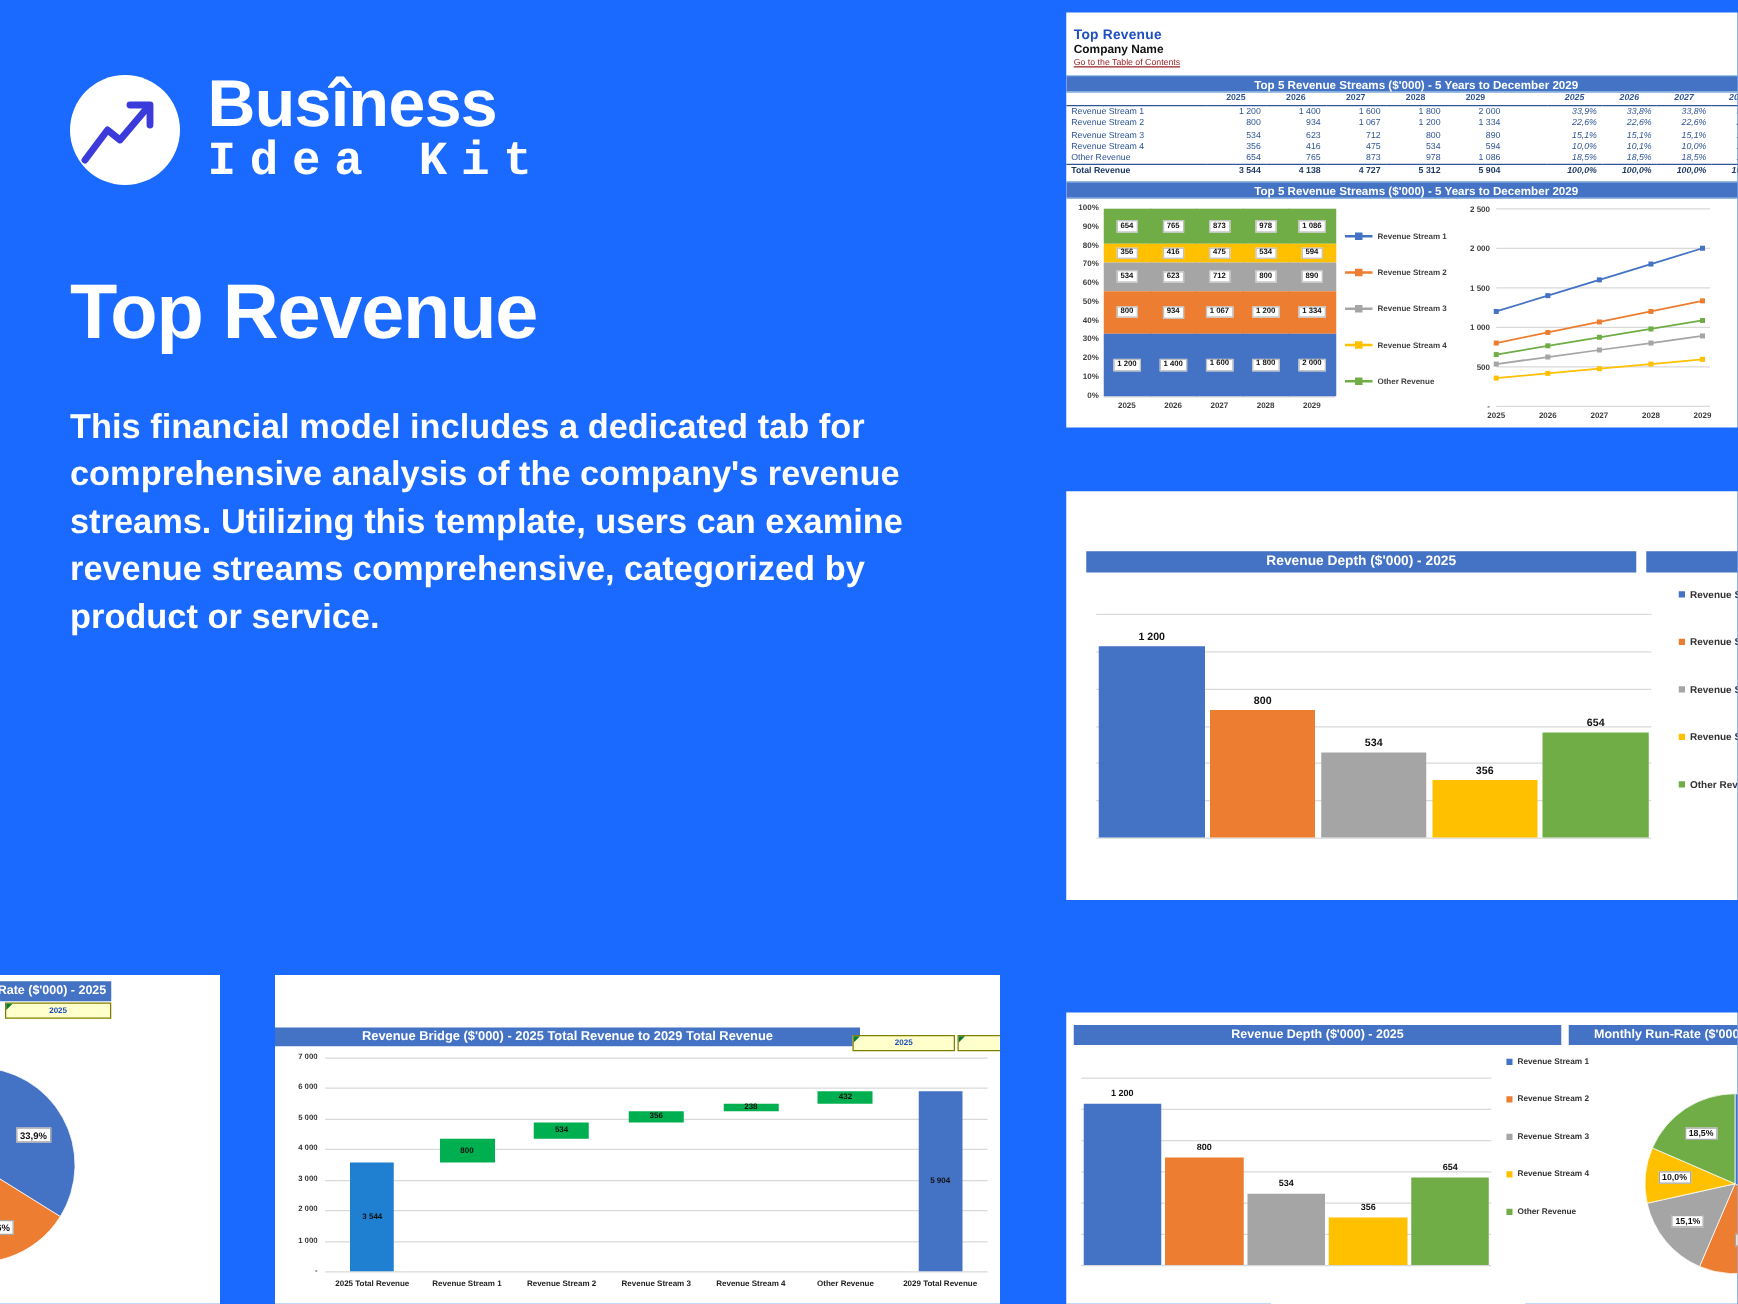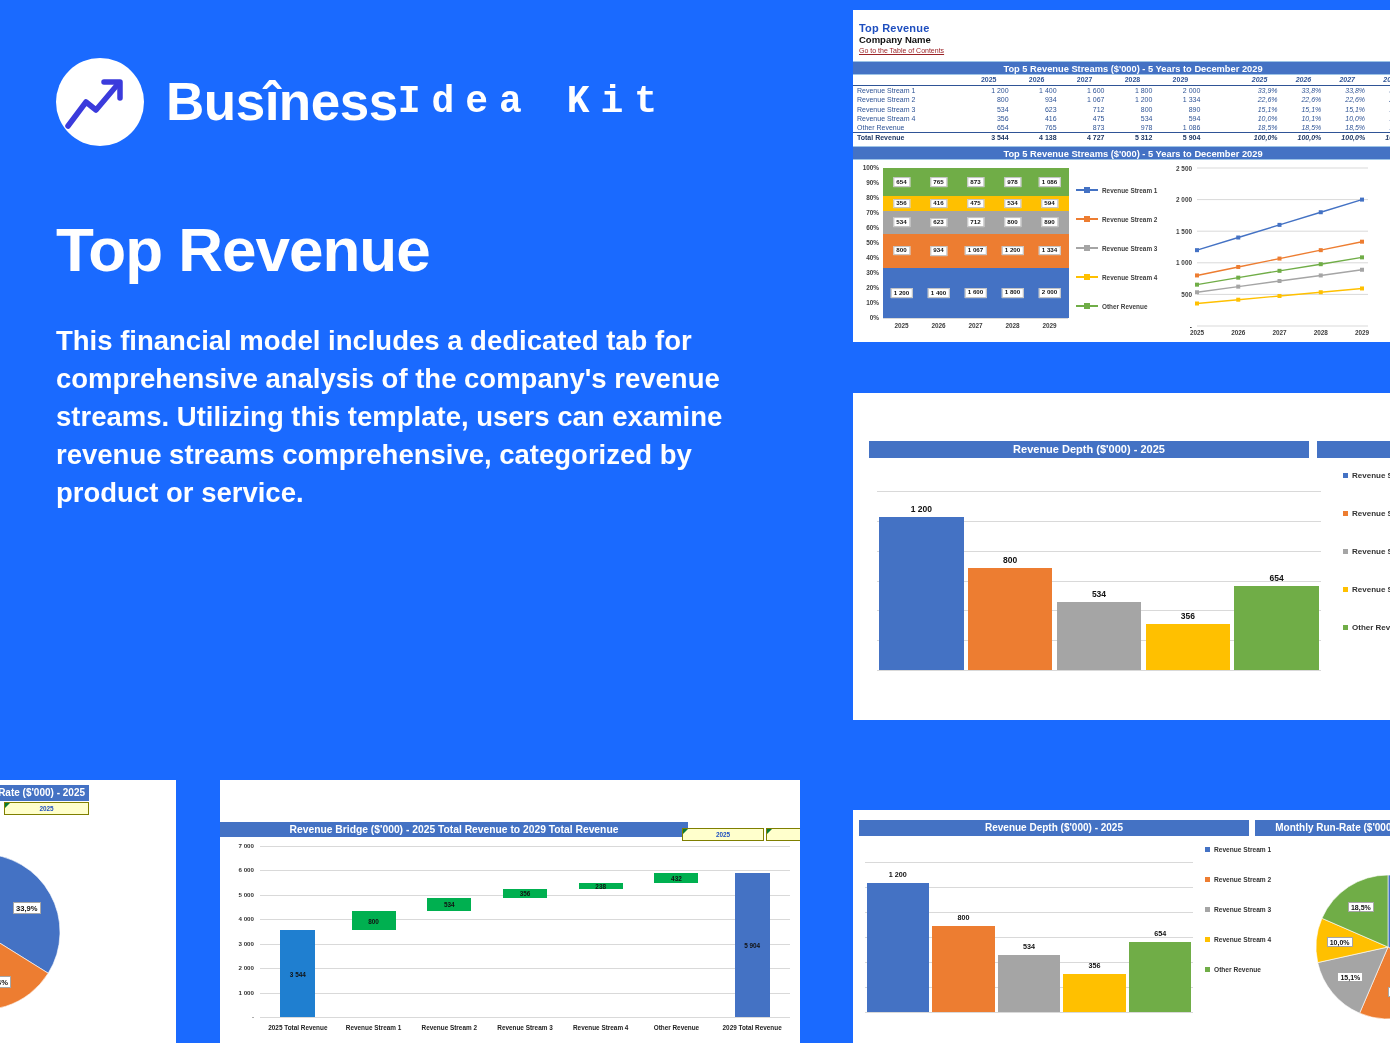--- a/index.html
+++ b/index.html
@@ -9,21 +9,21 @@
     font-family:"Liberation Sans", sans-serif;
     position:relative;
   }
   
   .brand { position:absolute; left:56px; top:58px; display:flex; align-items:center; gap:22px; }
   .brand-badge {
     width:88px; height:88px; border-radius:50%;
     background:#ffffff; position:relative; flex:0 0 auto;
   }
   .brand-badge svg { position:absolute; left:0; top:0; }
-  .brand-words { display:flex; flex-direction:row;align-items:center; }
+  .brand-words { display:flex; flex-direction:column; }
   .brand-line1 {
     color:#fff; font-size:53px; font-weight:bold; line-height:0.98;
     letter-spacing:-0.5px;
   }
   .brand-line2 {
     color:#fff; font-size:38px; font-weight:bold; line-height:1.05;
     letter-spacing:11px; font-family:"Liberation Mono", monospace;
   }
   .page-title {
     position:absolute; left:56px; top:214px;

